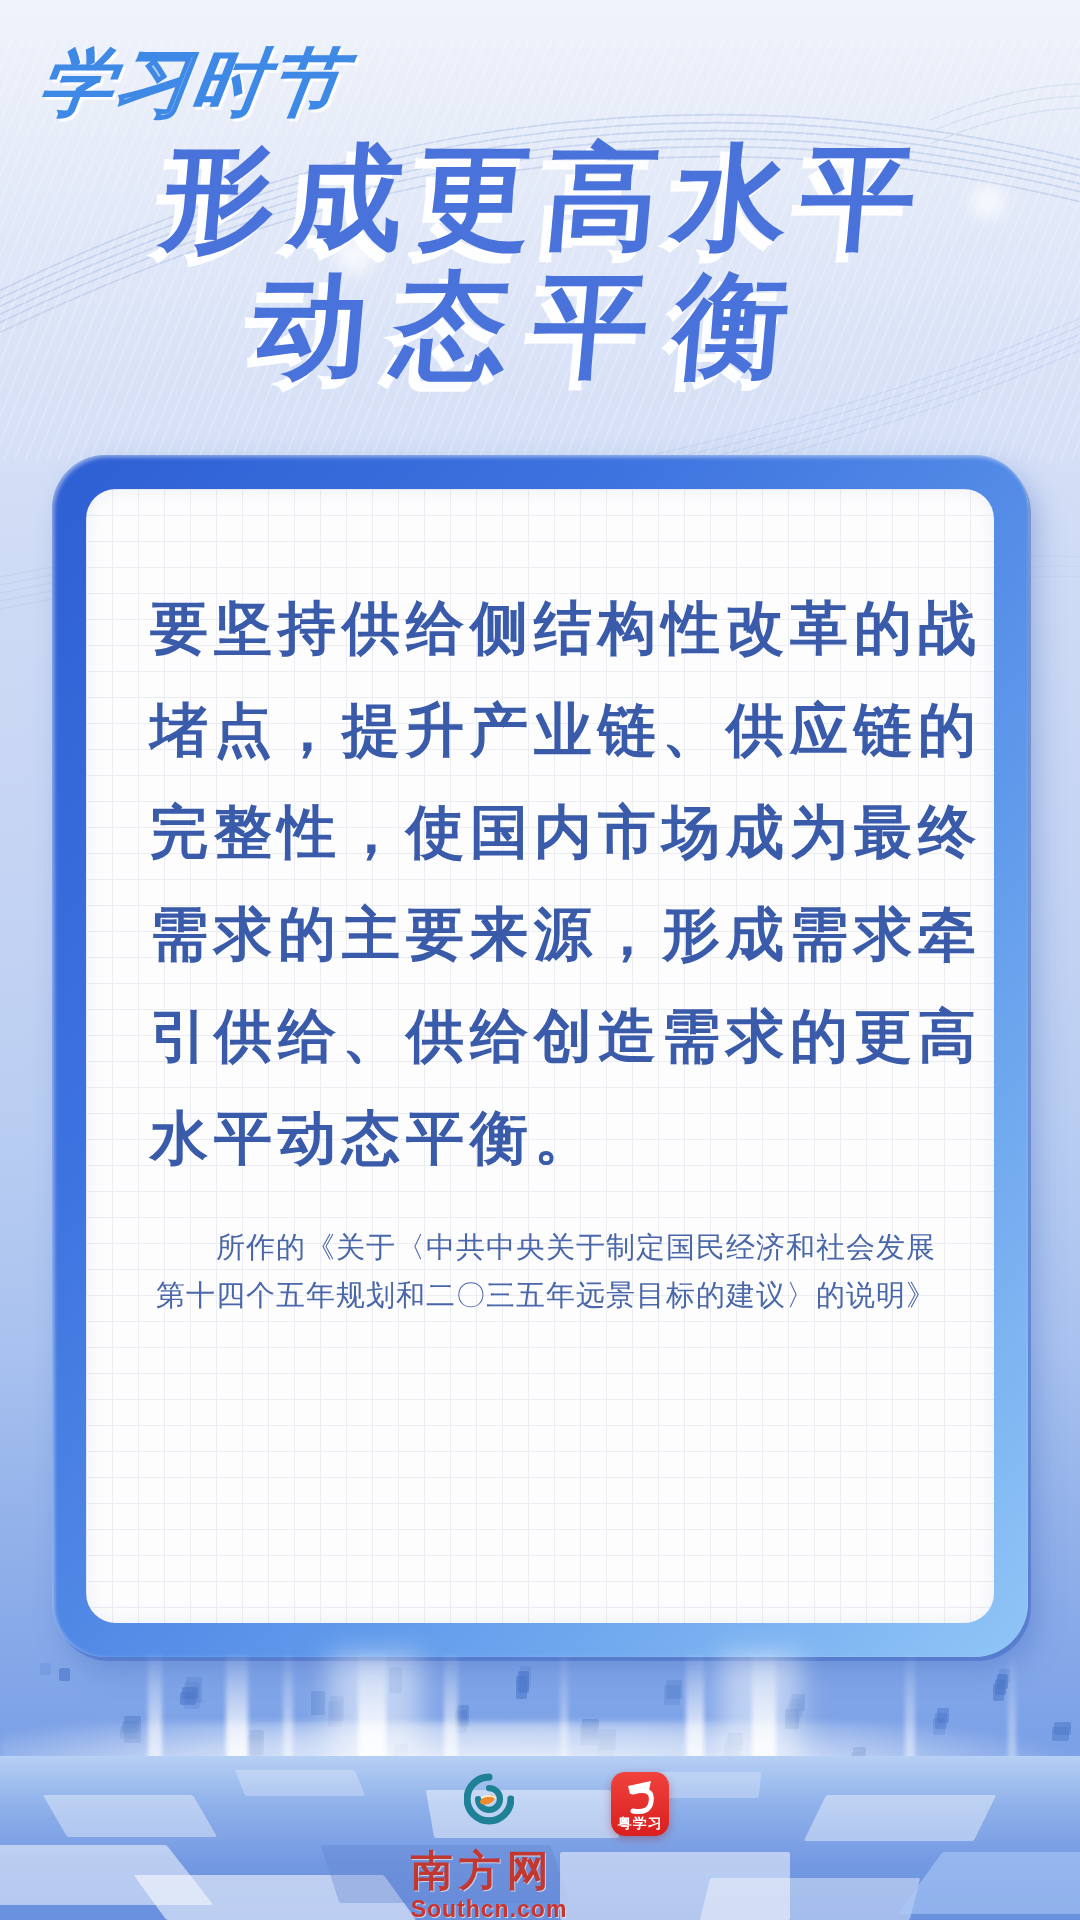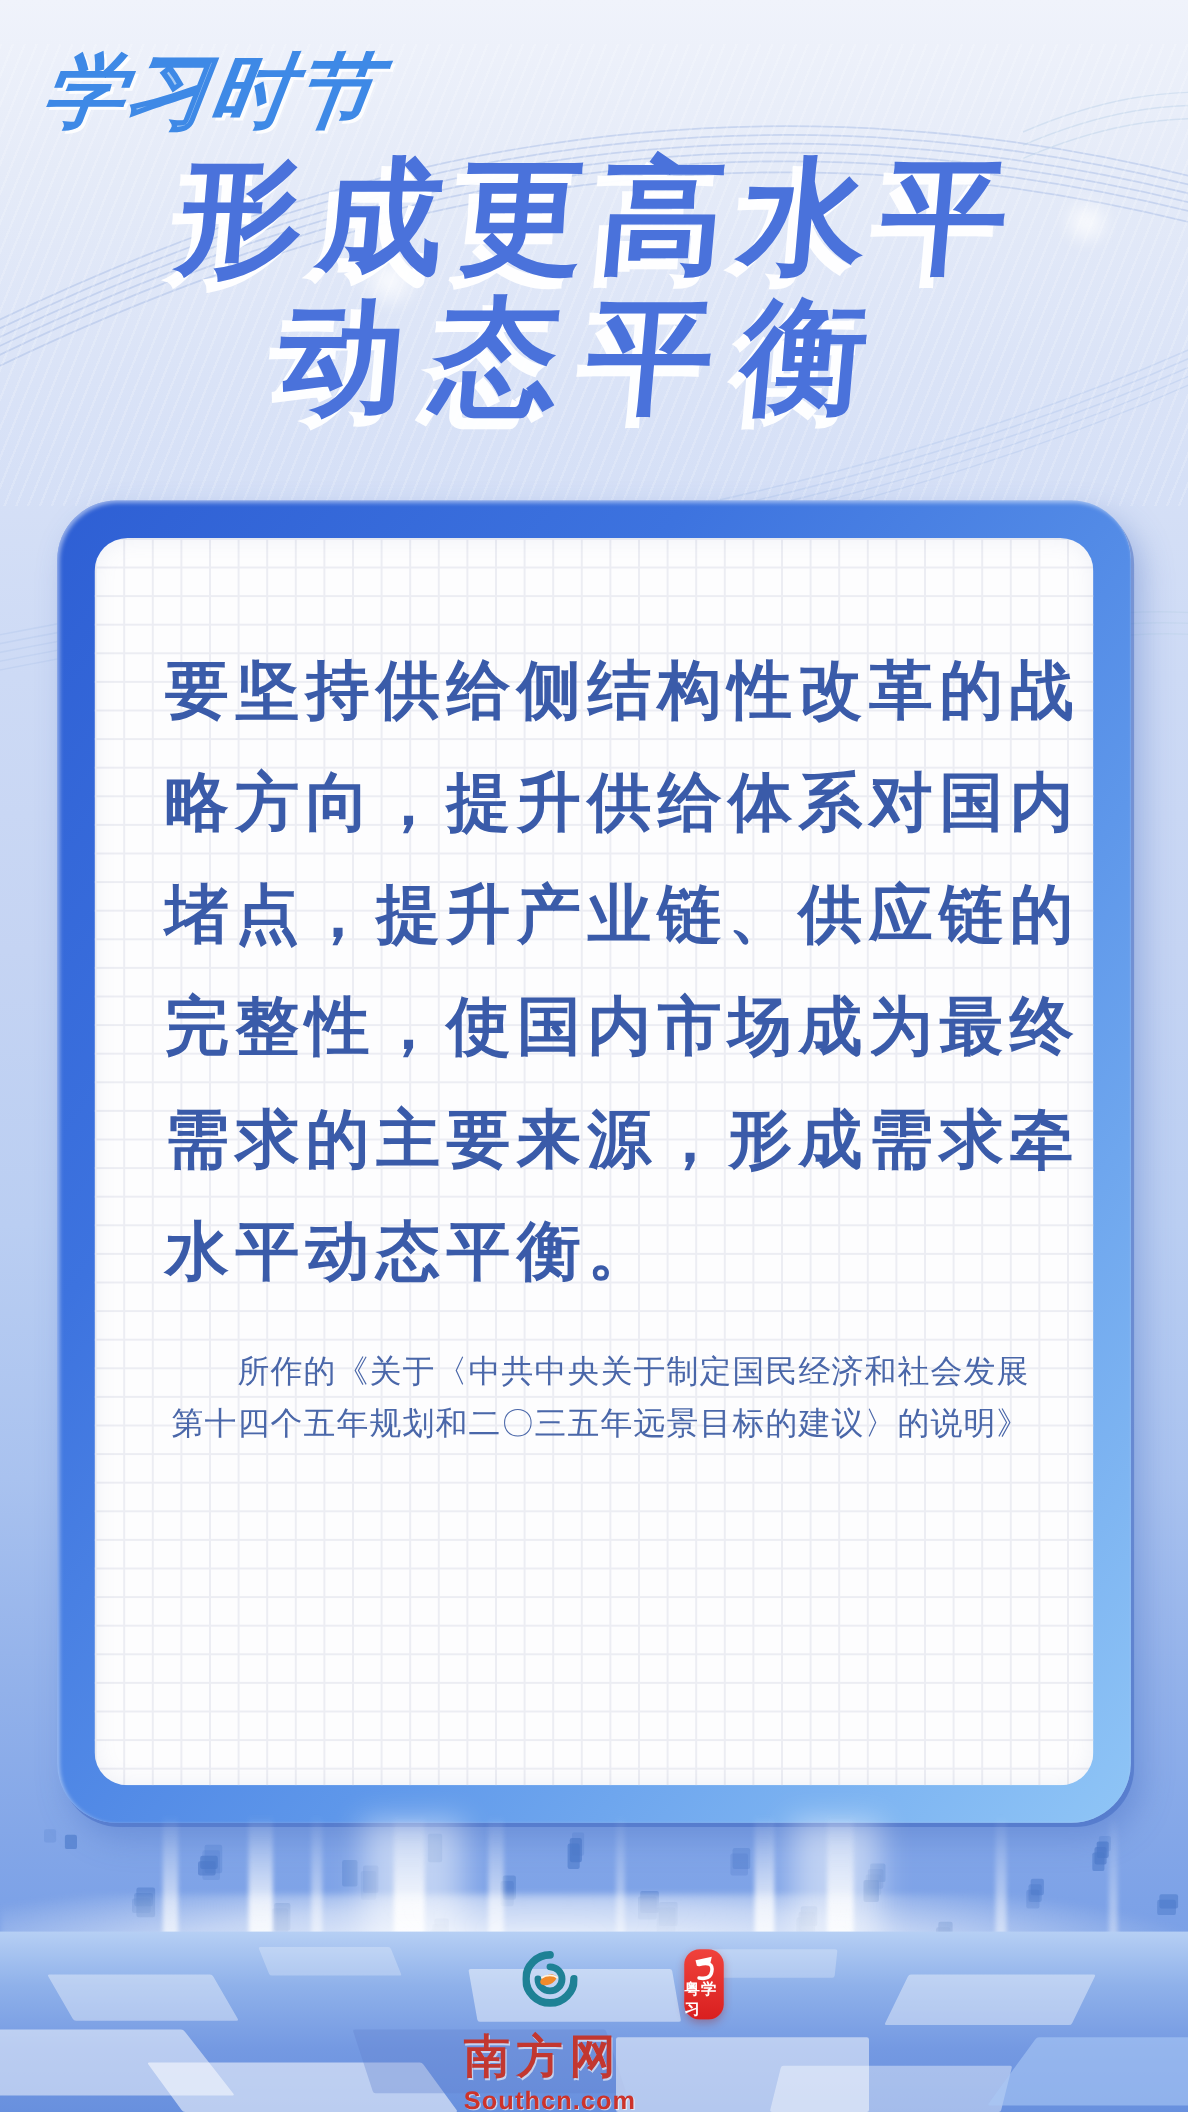--- a/index.html
+++ b/index.html
@@ -48,21 +48,21 @@
     background:radial-gradient(72% 100% at 46% 55%,rgba(255,255,255,.95) 0%,rgba(255,255,255,.55) 45%,rgba(255,255,255,0) 78%);}
   .floor{left:0;top:1756px;width:1080px;height:164px;overflow:hidden;
     background:linear-gradient(180deg,#B6CFF4 0%,#8FB1EA 30%,#7499E2 65%,#6890DE 100%);}
   .tile{position:absolute;border-radius:2px;}
   
   .footer{left:0;top:1772px;width:1080px;display:flex;justify-content:center;align-items:flex-start;gap:16px;}
   .southcn{display:flex;align-items:center;gap:22px;flex-direction:column;}
   .southcn-text{display:flex;flex-direction:column;align-items:flex-start;}
   .southcn-name{font-family:"Liberation Serif","DejaVu Serif",serif;font-size:42px;font-weight:900;color:#C23730;letter-spacing:6px;line-height:1.1;text-shadow:1px 1px 0 rgba(255,255,255,.6);}
   .southcn-domain{font-size:23px;font-weight:bold;color:#CC332B;letter-spacing:1px;margin-top:2px;text-shadow:1px 1px 0 rgba(255,255,255,.6);}
-  .yx-icon{margin-left:28px;width:36px;height:64px;border-radius:14px;position:relative;
+  .yx-icon{margin-left:28px;width:58px;height:64px;border-radius:14px;position:relative;
     background:linear-gradient(180deg,#F0423C,#D91F1F);box-shadow:0 3px 8px rgba(150,30,30,.35);
     display:flex;flex-direction:column;align-items:center;justify-content:flex-start;}
   .yx-label{font-size:14px;font-weight:bold;color:#fff;letter-spacing:1px;margin-top:-2px;}
 </style>
 </head>
 <body>
 
 <div class="poster">
 
   <svg class="abs waves" width="1080" height="760" viewBox="0 0 1080 760">
@@ -100,24 +100,24 @@
 
   <div class="abs title">
     <div class="l1">形成更高水平</div>
     <div class="l2">动态平衡</div>
   </div>
 
   <div class="abs card">
     <div class="paper">
       <div class="quote">
         <div class="qline">要坚持供给侧结构性改革的战</div>
-        <div class="qline">略方向，提升供给体系对国内</div>
         <div class="qline">堵点，提升产业链、供应链的</div>
         <div class="qline">完整性，使国内市场成为最终</div>
         <div class="qline">需求的主要来源，形成需求牵</div>
+        <div class="qline">引供给、供给创造需求的更高</div>
         <div class="qline">水平动态平衡。</div>
       </div>
       <div class="attribution">
         <div class="aline">所作的《关于〈中共中央关于制定国民经济和社会发展</div>
         <div class="aline">第十四个五年规划和二〇三五年远景目标的建议〉的说明》</div>
       </div>
     </div>
   </div>
 
   <div id="pixelWall" class="abs" style="left:0;top:0;width:1080px;height:1920px;pointer-events:none;">

